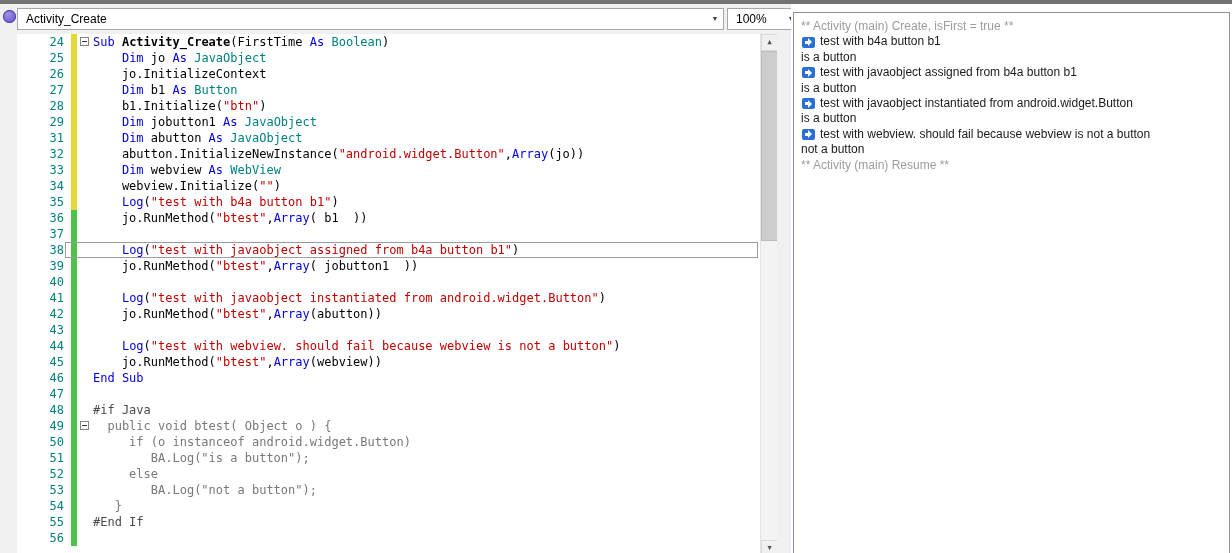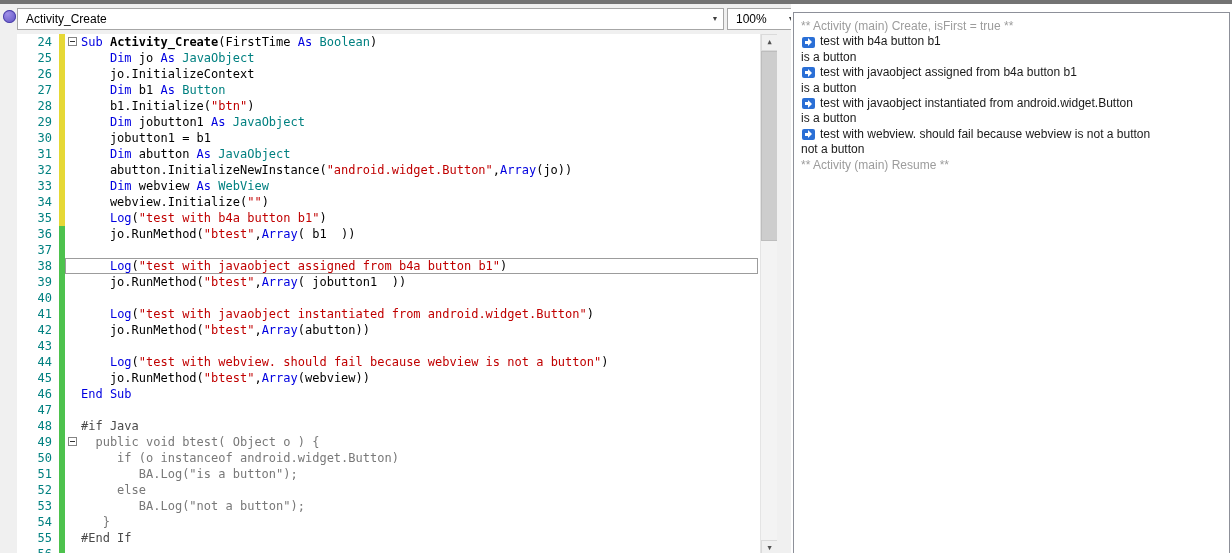--- a/index.html
+++ b/index.html
@@ -34,21 +34,21 @@
 
   
   .editor {
     position: absolute; left: 17px; top: 30px; width: 760px; height: 523px;
     background: #fff; overflow: hidden;
     font-family: "DejaVu Sans Mono", "Liberation Mono", monospace; font-size: 12px;
   }
   .code-area { position: absolute; left: 0; top: 0; width: 743px; height: 100%; }
   .ed-row { position: relative; display: flex; height: 16px; line-height: 16px; white-space: pre; }
   .ln {
-    flex: none; width: 42px; text-align: right; padding-right: 7px;
+    flex: none; width: 54px; text-align: right; padding-right: 7px;
     color: var(--ln, #008080); font-size: 12px;
   }
   .marker { flex: none; width: 6px; }
   .marker-g { background: var(--mk-g, #4DC24D); }
   .marker-y { background: var(--mk-y, #E6D836); }
   .fold { flex: none; width: 16px; position: relative; }
   .fold-box {
     position: absolute; left: 3px; top: 3px; width: 9px; height: 9px;
     border: 1px solid #848484; background: #fff;
   }
@@ -117,21 +117,20 @@
   </div>
 
   <div class="editor">
     <div class="code-area">
         <div class="ed-row"><span class="ln">24</span><span class="marker marker-y"></span><span class="fold"><span class="fold-box"></span></span><span class="code"><span class="tok-kw">Sub </span><span class="tok-idb">Activity_Create</span><span class="tok-id">(FirstTime </span><span class="tok-kw">As </span><span class="tok-ty">Boolean</span><span class="tok-id">)</span></span></div>
         <div class="ed-row"><span class="ln">25</span><span class="marker marker-y"></span><span class="fold"></span><span class="code"><span class="tok-id">    </span><span class="tok-kw">Dim </span><span class="tok-id">jo </span><span class="tok-kw">As </span><span class="tok-ty">JavaObject</span></span></div>
         <div class="ed-row"><span class="ln">26</span><span class="marker marker-y"></span><span class="fold"></span><span class="code"><span class="tok-id">    jo.InitializeContext</span></span></div>
         <div class="ed-row"><span class="ln">27</span><span class="marker marker-y"></span><span class="fold"></span><span class="code"><span class="tok-id">    </span><span class="tok-kw">Dim </span><span class="tok-id">b1 </span><span class="tok-kw">As </span><span class="tok-ty">Button</span></span></div>
         <div class="ed-row"><span class="ln">28</span><span class="marker marker-y"></span><span class="fold"></span><span class="code"><span class="tok-id">    b1.Initialize(</span><span class="tok-str">"btn"</span><span class="tok-id">)</span></span></div>
         <div class="ed-row"><span class="ln">29</span><span class="marker marker-y"></span><span class="fold"></span><span class="code"><span class="tok-id">    </span><span class="tok-kw">Dim </span><span class="tok-id">jobutton1 </span><span class="tok-kw">As </span><span class="tok-ty">JavaObject</span></span></div>
-        <div class="ed-row"><span class="ln">30</span><span class="marker marker-y"></span><span class="fold"></span><span class="code"><span class="tok-id">    jobutton1 = b1</span></span></div>
         <div class="ed-row"><span class="ln">31</span><span class="marker marker-y"></span><span class="fold"></span><span class="code"><span class="tok-id">    </span><span class="tok-kw">Dim </span><span class="tok-id">abutton </span><span class="tok-kw">As </span><span class="tok-ty">JavaObject</span></span></div>
         <div class="ed-row"><span class="ln">32</span><span class="marker marker-y"></span><span class="fold"></span><span class="code"><span class="tok-id">    abutton.InitializeNewInstance(</span><span class="tok-str">"android.widget.Button"</span><span class="tok-id">,</span><span class="tok-kw">Array</span><span class="tok-id">(jo))</span></span></div>
         <div class="ed-row"><span class="ln">33</span><span class="marker marker-y"></span><span class="fold"></span><span class="code"><span class="tok-id">    </span><span class="tok-kw">Dim </span><span class="tok-id">webview </span><span class="tok-kw">As </span><span class="tok-ty">WebView</span></span></div>
         <div class="ed-row"><span class="ln">34</span><span class="marker marker-y"></span><span class="fold"></span><span class="code"><span class="tok-id">    webview.Initialize(</span><span class="tok-str">""</span><span class="tok-id">)</span></span></div>
         <div class="ed-row"><span class="ln">35</span><span class="marker marker-y"></span><span class="fold"></span><span class="code"><span class="tok-id">    </span><span class="tok-kw">Log</span><span class="tok-id">(</span><span class="tok-str">"test with b4a button b1"</span><span class="tok-id">)</span></span></div>
         <div class="ed-row"><span class="ln">36</span><span class="marker marker-g"></span><span class="fold"></span><span class="code"><span class="tok-id">    jo.RunMethod(</span><span class="tok-str">"btest"</span><span class="tok-id">,</span><span class="tok-kw">Array</span><span class="tok-id">( b1  ))</span></span></div>
         <div class="ed-row"><span class="ln">37</span><span class="marker marker-g"></span><span class="fold"></span><span class="code"></span></div>
         <div class="ed-row current"><span class="ln">38</span><span class="marker marker-g"></span><span class="fold"></span><span class="code"><span class="tok-id">    </span><span class="tok-kw">Log</span><span class="tok-id">(</span><span class="tok-str">"test with javaobject assigned from b4a button b1"</span><span class="tok-id">)</span></span><span class="cur-box"></span></div>
         <div class="ed-row"><span class="ln">39</span><span class="marker marker-g"></span><span class="fold"></span><span class="code"><span class="tok-id">    jo.RunMethod(</span><span class="tok-str">"btest"</span><span class="tok-id">,</span><span class="tok-kw">Array</span><span class="tok-id">( jobutton1  ))</span></span></div>
         <div class="ed-row"><span class="ln">40</span><span class="marker marker-g"></span><span class="fold"></span><span class="code"></span></div>

